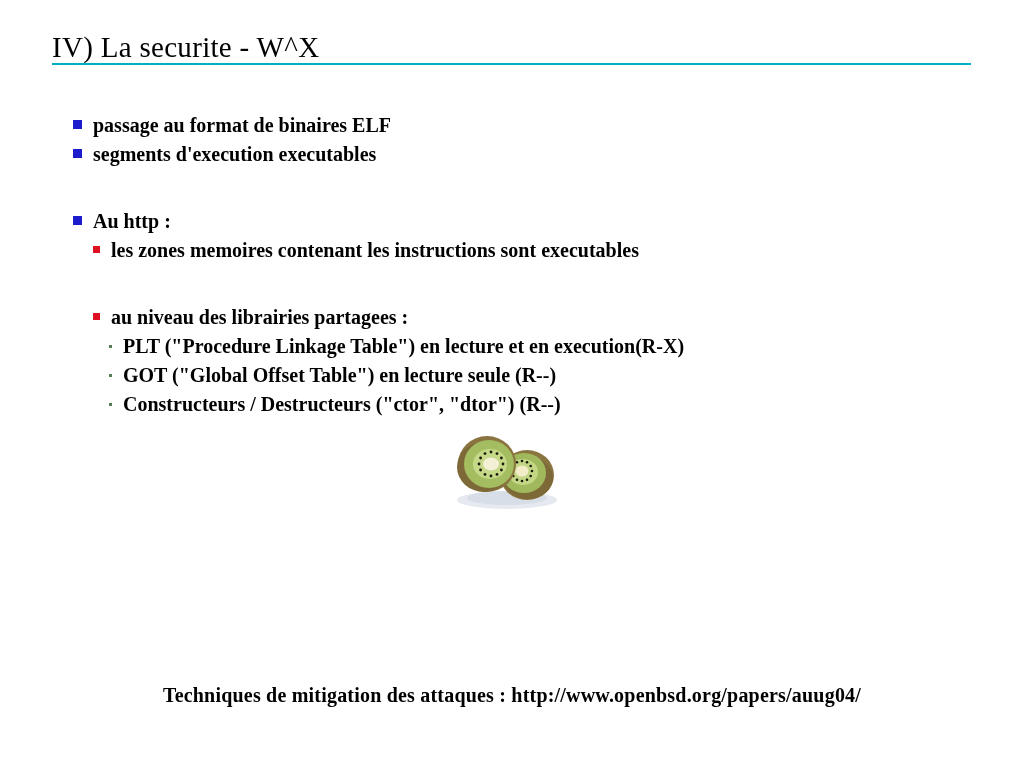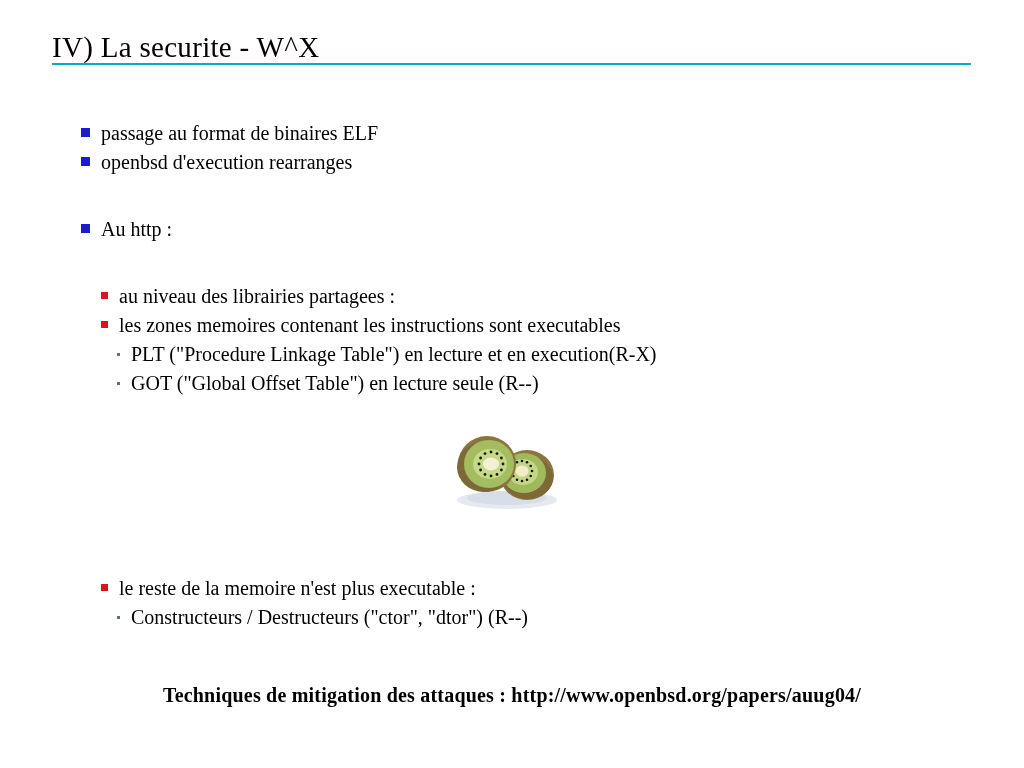--- a/index.html
+++ b/index.html
@@ -35,22 +35,23 @@
     background: #00b0c2;
   }
   .content {
     position: absolute;
     left: 0;
     top: 103px;
     width: 1024px;
   }
   ul.bullets {
     list-style: none;
-    margin: 16px;
+    margin: 8px;
     padding: 0;
+    font-weight: bold;
   }
   ul.bullets li {
     position: relative;
     font-size: 20px;
     line-height: 29px;
     white-space: nowrap;
   }
   li.l1 { padding-left: 85px; }
   li.l1 .marker {
     position: absolute;
@@ -107,45 +108,41 @@
   <div class="title-rule"></div>
 
   <div class="content">
     <ul class="bullets">
       <li class="l1">
         <span class="marker"></span>
         <span>passage au format de binaires ELF</span>
       </li>
       <li class="l1">
         <span class="marker"></span>
-        <span>openbsd d'execution rearranges</span>
+        <span>segments d'execution executables</span>
       </li>
       <li class="l1 gap">
         <span class="marker"></span>
         <span>Au http :</span>
       </li>
+      <li class="l2">
+        <span class="marker"></span>
+        <span>les zones memoires contenant les instructions sont executables</span>
+      </li>
       <li class="l2 gap">
         <span class="marker"></span>
         <span>au niveau des librairies partagees :</span>
       </li>
-      <li class="l2">
-        <span class="marker"></span>
-        <span>les zones memoires contenant les instructions sont executables</span>
-      </li>
       <li class="l3">
         <span class="marker"></span>
         <span>PLT ("Procedure Linkage Table") en lecture et en execution(R-X)</span>
       </li>
       <li class="l3">
         <span class="marker"></span>
         <span>GOT ("Global Offset Table") en lecture seule (R--)</span>
-      </li>
-      <li class="l2 biggap">
-        <span class="marker"></span>
-        <span>le reste de la memoire n'est plus executable :</span>
       </li>
       <li class="l3">
         <span class="marker"></span>
         <span>Constructeurs / Destructeurs ("ctor", "dtor") (R--)</span>
       </li>
     </ul>
   </div>
 
   <svg class="kiwi" viewBox="0 0 115 80" width="115" height="80" xmlns="http://www.w3.org/2000/svg">
 

